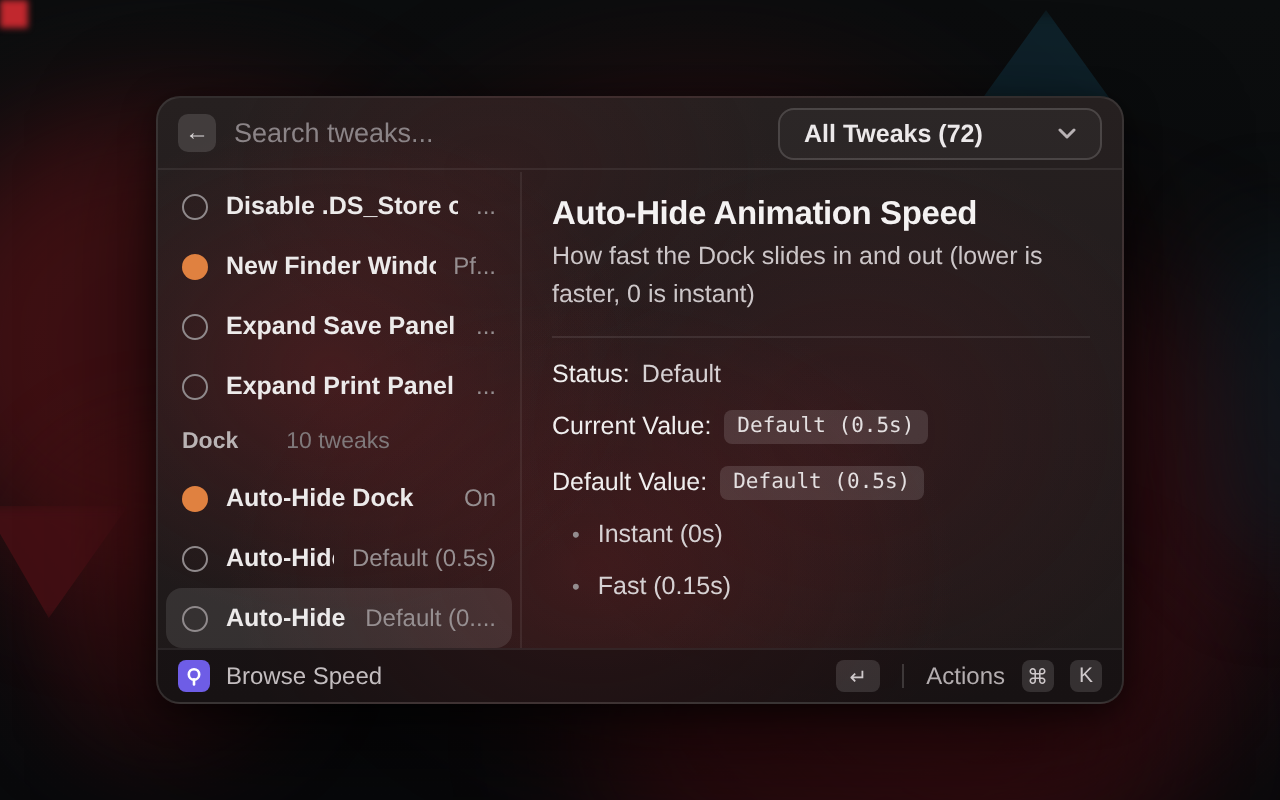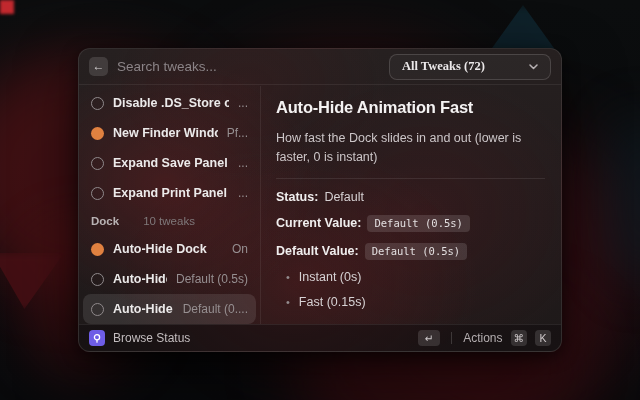--- a/index.html
+++ b/index.html
@@ -31,45 +31,45 @@
       linear-gradient(180deg,#262020 0%,#211b1c 55%,#1e1919 100%);
     box-shadow:0 24px 60px rgba(0,0,0,0.65), 0 4px 16px rgba(0,0,0,0.5);
     overflow:hidden;
   }
 
   
   .hdr { position:absolute; left:0; right:0; top:0; height:36px; display:flex; align-items:center; padding:0 10px; gap:9px; border-bottom:1px solid rgba(255,255,255,0.07); }
   .back-btn { width:19px; height:19px; flex:none; border:none; border-radius:5px; background:rgba(255,255,255,0.13); color:#d9d5d6; font-size:12px; line-height:19px; text-align:center; cursor:pointer; font-family:inherit; }
   .search { flex:1; min-width:0; background:transparent; border:none; outline:none; font-family:inherit; font-size:13.5px; color:#e8e5e6; }
   .search::placeholder { color:#8b8487; }
-  .dropdown { flex:none; width:162px; height:26px; border:1px solid rgba(255,255,255,0.15); background:rgba(255,255,255,0.03); border-radius:8px; display:flex; align-items:center; justify-content:space-between; padding:0 12px 0 12px; cursor:pointer;font-family:Liberation Serif, serif; }
+  .dropdown { flex:none; width:162px; height:26px; border:1px solid rgba(255,255,255,0.15); background:rgba(255,255,255,0.03); border-radius:8px; display:flex; align-items:center; justify-content:space-between; padding:0 12px 0 12px; cursor:pointer; }
   .dropdown .dd-label { font-size:12.5px; font-weight:600; color:#ece9ea; white-space:nowrap; }
   .chev svg { display:block; }
 
   
   .body { position:absolute; left:0; right:0; top:37px; bottom:27px; display:flex; }
   .list { width:182px; flex:none; border-right:1px solid rgba(255,255,255,0.07); padding:2px 4px 0 4px; }
   .row { height:30px; display:flex; align-items:center; gap:9px; padding:0 8px; border-radius:8px; cursor:pointer; }
   .row.selected { background:rgba(255,255,255,0.10); }
   .dot { width:13px; height:13px; flex:none; border-radius:50%; }
   .dot.outline { border:1.5px solid #8f898b; }
   .dot.filled { background:#e08140; }
   .row .lbl { flex:1; min-width:0; font-size:12.5px; font-weight:600; color:#eceaea; white-space:nowrap; overflow:hidden; }
   .row .val { flex:none; font-size:12px; color:#968f91; white-space:nowrap; }
   .sect { height:26px; display:flex; align-items:center; gap:24px; padding:0 8px; }
   .sect .s-title { font-size:11.5px; font-weight:700; color:#b9b3b4; }
   .sect .s-count { font-size:11.5px; color:#7f787a; }
 
   
   .detail { flex:1; min-width:0; padding:12px 16px 0 15px; overflow:hidden; }
   .d-title { font-size:16.5px; font-weight:700; color:#f4f2f2; letter-spacing:-0.2px; }
-  .d-desc { margin-top:12px; font-size:12.5px; line-height:1.55; color:#ccc6c8; }
+  .d-desc { margin-top:2px; font-size:12.5px; line-height:1.55; color:#ccc6c8; }
   .d-hr { border:none; border-top:1px solid rgba(255,255,255,0.09); margin:10px 0 9px 0; }
   .kv { margin-top:11px; font-size:12.5px; color:#d6d1d3; display:flex; align-items:center; gap:6px; }
-  .kv b { color:#f0eeee; font-weight:700; }
+  .kv b { color:#f0eeee; font-weight:400; }
   .chip { font-family:"DejaVu Sans Mono", monospace; font-size:10.5px; color:#e3dfe0; background:rgba(255,255,255,0.13); padding:2.5px 7px; border-radius:4px; white-space:nowrap; }
   .opts { list-style:none; margin-top:8px; }
   .opts li { font-size:12.5px; color:#d6d1d3; margin:0 0 7px 10px; line-height:1.45; }
   .opts li::before { content:"•"; color:#938c8e; margin-right:9px; font-size:11px; }
 
   
   .ftr { position:absolute; left:0; right:0; bottom:0; height:27px; display:flex; align-items:center; gap:8px; padding:0 10px; border-top:1px solid rgba(255,255,255,0.08); background:rgba(16,12,13,0.45); }
   .app-icon { width:16px; height:16px; flex:none; border-radius:4px; background:#6e5de6; display:flex; align-items:center; justify-content:center; }
   .app-name { font-size:12px; color:#c3bdbf; }
   .ftr .spacer { flex:1; }
@@ -149,21 +149,21 @@
           <span class="val">Default (0.5s)</span>
         </div>
         <div class="row selected">
           <span class="dot outline"></span>
           <span class="lbl">Auto-Hide Ani...</span>
           <span class="val">Default (0....</span>
         </div>
       </div>
 
       <div class="detail">
-        <div class="d-title">Auto-Hide Animation Fast</div>
+        <div class="d-title">Auto-Hide Animation Speed</div>
         <div class="d-desc">How fast the Dock slides in and out (lower is faster, 0 is instant)</div>
         <hr class="d-hr">
         <div class="kv">
           <b>Status:</b>
           <span>Default</span>
         </div>
         <div class="kv">
           <b>Current Value:</b>
           <span class="chip">Default (0.5s)</span>
         </div>
@@ -179,21 +179,21 @@
       </div>
     </div>
 
     <div class="ftr">
       <span class="app-icon">
         <svg width="10" height="10" viewBox="0 0 10 10">
             <circle cx="5" cy="4.2" r="2.6" stroke="#fff" stroke-width="1.3" fill="none"></circle>
             <path d="M5 6.8v2.4" stroke="#fff" stroke-width="1.3" stroke-linecap="round"></path>
           </svg>
       </span>
-      <span class="app-name">Browse Status</span>
+      <span class="app-name">Browse Speed</span>
       <span class="spacer"></span>
       <span class="key enter">↵</span>
       <span class="vsep"></span>
       <span class="actions-lbl">Actions</span>
       <span class="key">⌘</span>
       <span class="key">K</span>
     </div>
 
   </div>
 </div>

